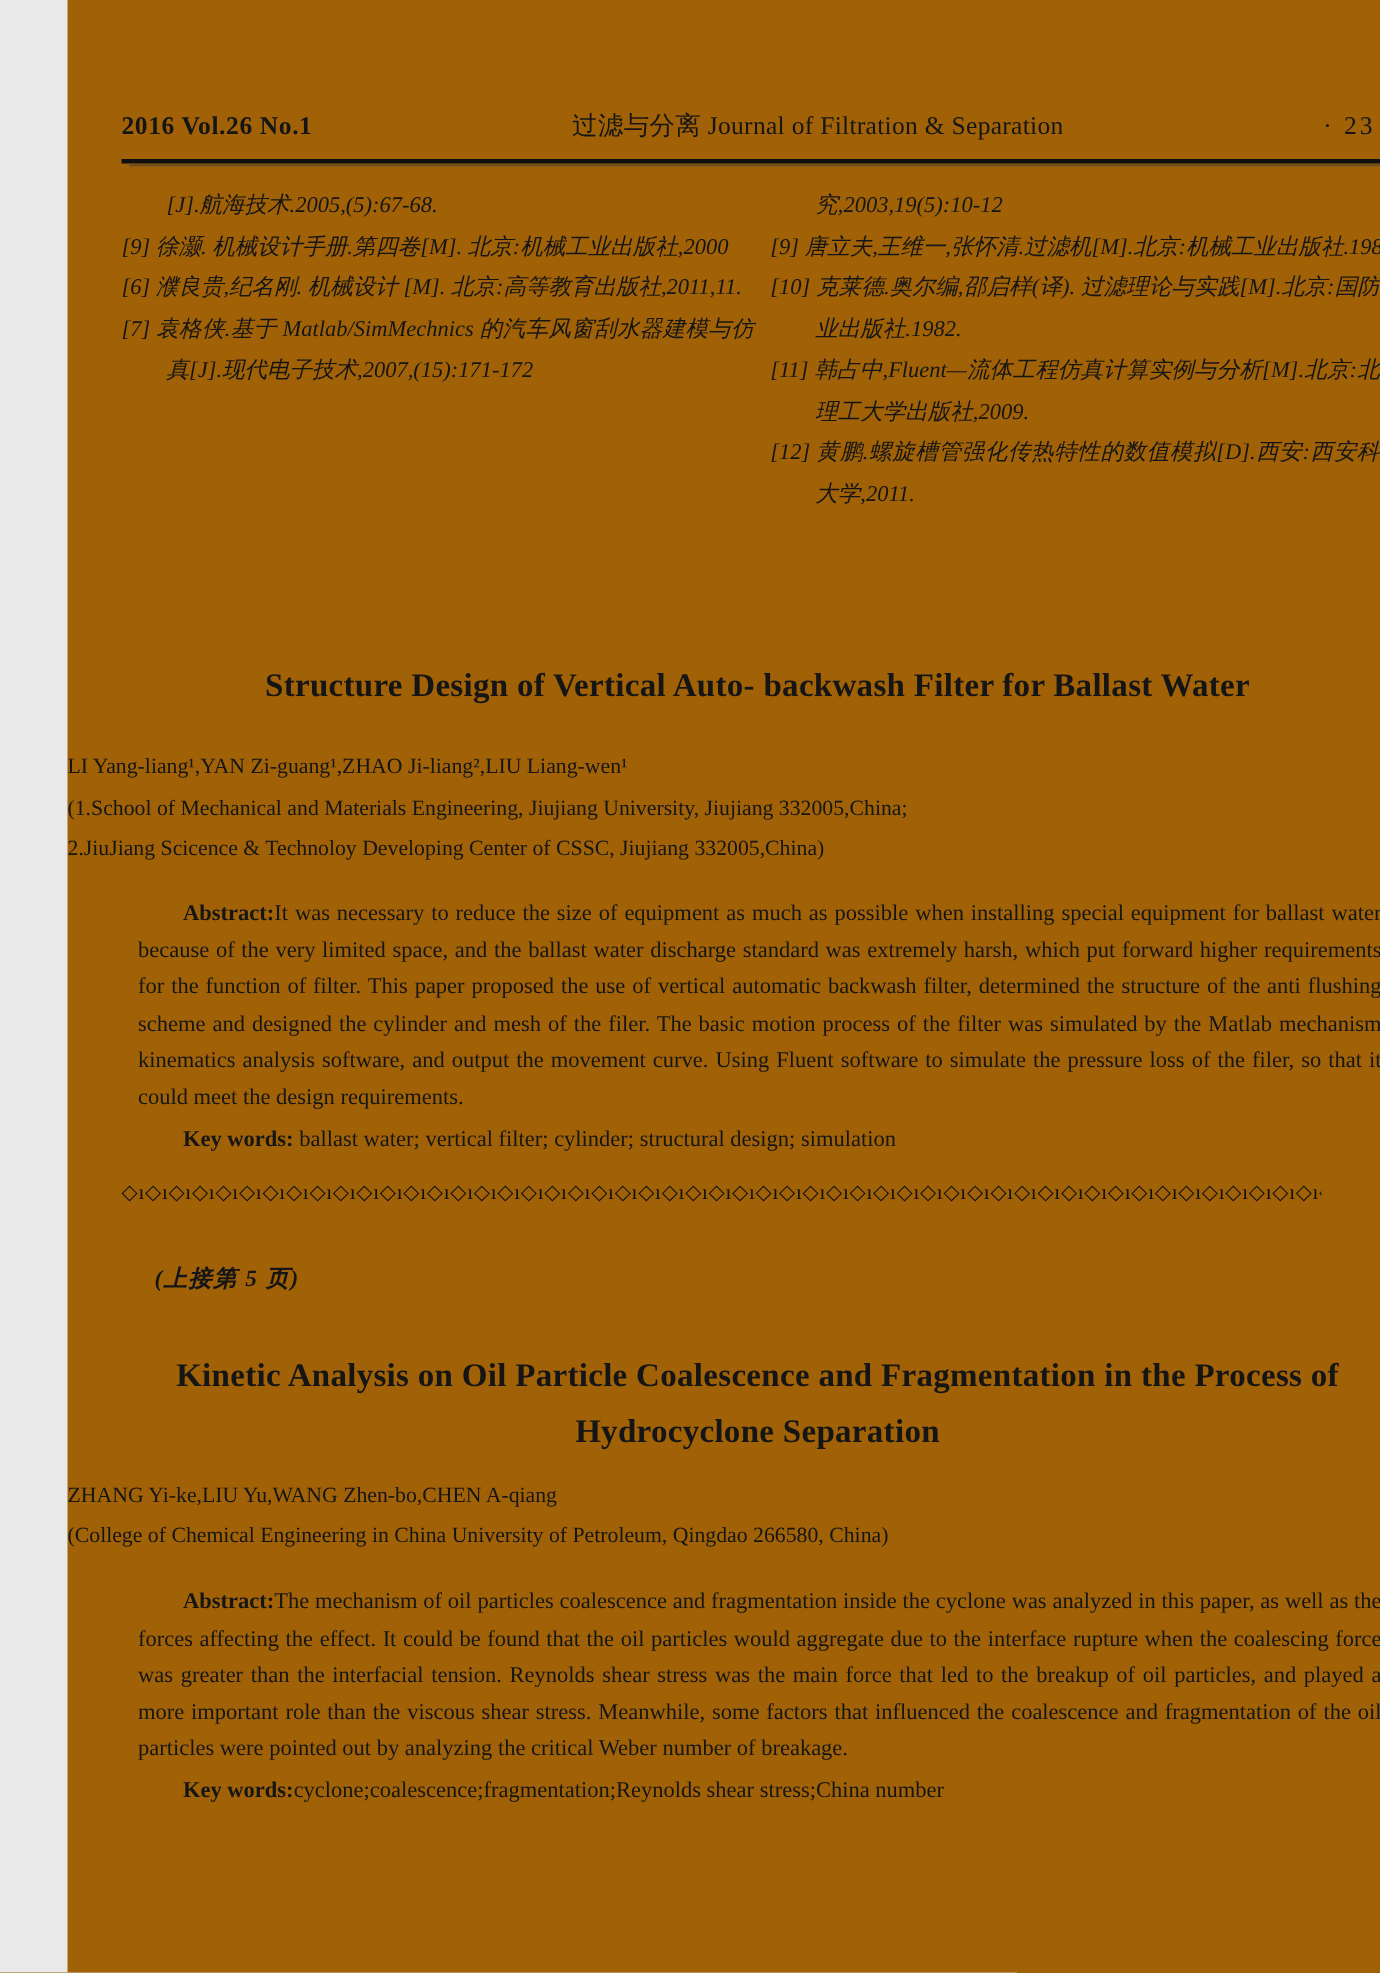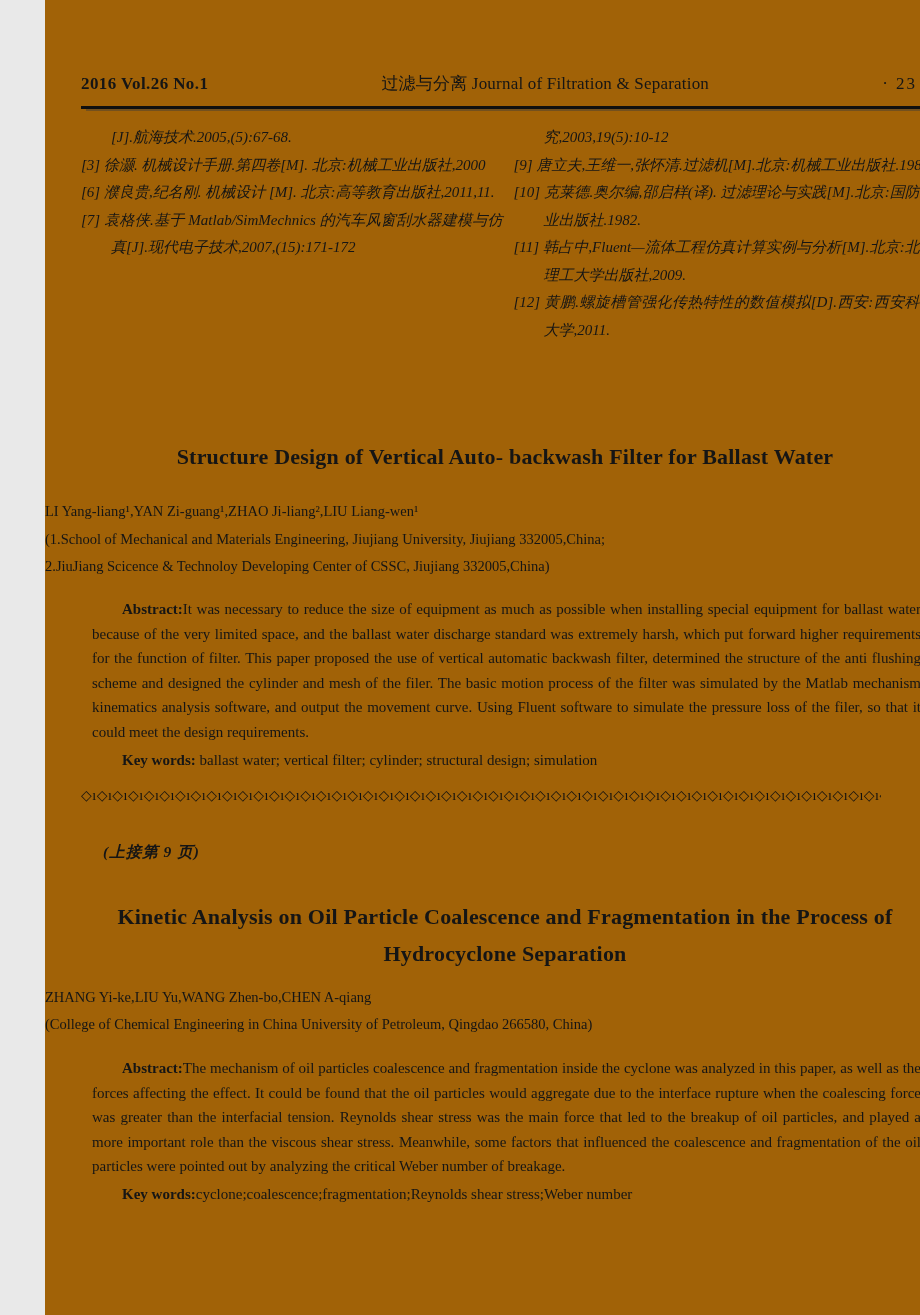--- a/index.html
+++ b/index.html
@@ -95,21 +95,21 @@
 
   <header class="hdr">
     <span class="issue">2016 Vol.26 No.1</span>
     <span class="journal">过滤与分离 Journal of Filtration &amp; Separation</span>
     <span class="pageno">· 23 ·</span>
   </header>
 
   <section class="refs">
     <ul>
       <li class="cont">[J].航海技术.2005,(5):67-68.</li>
-      <li class="entry">[3] 徐灏. 机械设计手册.第四卷[M]. 北京:机械工业出版社,2000</li>
+      <li class="entry">[9] 徐灏. 机械设计手册.第四卷[M]. 北京:机械工业出版社,2000</li>
       <li class="entry">[6] 濮良贵,纪名刚. 机械设计 [M]. 北京:高等教育出版社,2011,11.</li>
       <li class="entry">[7] 袁格侠.基于 Matlab/SimMechnics 的汽车风窗刮水器建模与仿真[J].现代电子技术,2007,(15):171-172</li>
     </ul>
     <ul>
       <li class="cont">究,2003,19(5):10-12</li>
       <li class="entry">[9] 唐立夫,王维一,张怀清.过滤机[M].北京:机械工业出版社.1984.</li>
       <li class="entry">[10] 克莱德.奥尔编,邵启样(译). 过滤理论与实践[M].北京:国防工业出版社.1982.</li>
       <li class="entry">[11] 韩占中,Fluent—流体工程仿真计算实例与分析[M].北京:北京理工大学出版社,2009.</li>
       <li class="entry">[12] 黄鹏.螺旋槽管强化传热特性的数值模拟[D].西安:西安科技大学,2011.</li>
     </ul>
@@ -120,24 +120,24 @@
   <p class="affil af1">(1.School of Mechanical and Materials Engineering, Jiujiang University, Jiujiang 332005,China;</p>
   <p class="affil af2">2.JiuJiang Scicence &amp; Technoloy Developing Center of CSSC, Jiujiang 332005,China)</p>
 
   <div class="absblock ab1">
     <p class="abs"><b class="lab">Abstract:</b><span>It was necessary to reduce the size of equipment as much as possible when installing special equipment for ballast water because of the very limited space, and the ballast water discharge standard was extremely harsh, which put forward higher requirements for the function of filter. This paper proposed the use of vertical automatic backwash filter, determined the structure of the anti flushing scheme and designed the cylinder and mesh of the filer. The basic motion process of the filter was simulated by the Matlab mechanism kinematics analysis software, and output the movement curve. Using Fluent software to simulate the pressure loss of the filer, so that it could meet the design requirements.</span></p>
     <p class="kw"><b class="lab">Key words:</b><span> ballast water; vertical filter; cylinder; structural design; simulation</span></p>
   </div>
 
   <div class="divider">◇ı◇ı◇ı◇ı◇ı◇ı◇ı◇ı◇ı◇ı◇ı◇ı◇ı◇ı◇ı◇ı◇ı◇ı◇ı◇ı◇ı◇ı◇ı◇ı◇ı◇ı◇ı◇ı◇ı◇ı◇ı◇ı◇ı◇ı◇ı◇ı◇ı◇ı◇ı◇ı◇ı◇ı◇ı◇ı◇ı◇ı◇ı◇ı◇ı◇ı◇ı◇ı◇ı◇ı◇ı◇ı◇ı</div>
 
-  <p class="contnote">(上接第 9 页)</p>
+  <p class="contnote">(上接第 5 页)</p>
 
   <h1 class="t2">Kinetic Analysis on Oil Particle Coalescence and Fragmentation in the Process of Hydrocyclone Separation</h1>
   <p class="authors a2">ZHANG Yi-ke,LIU Yu,WANG Zhen-bo,CHEN A-qiang</p>
   <p class="affil af3">(College of Chemical Engineering in China University of Petroleum, Qingdao 266580, China)</p>
 
   <div class="absblock ab2">
     <p class="abs"><b class="lab">Abstract:</b><span>The mechanism of oil particles coalescence and fragmentation inside the cyclone was analyzed in this paper, as well as the forces affecting the effect. It could be found that the oil particles would aggregate due to the interface rupture when the coalescing force was greater than the interfacial tension. Reynolds shear stress was the main force that led to the breakup of oil particles, and played a more important role than the viscous shear stress. Meanwhile, some factors that influenced the coalescence and fragmentation of the oil particles were pointed out by analyzing the critical Weber number of breakage.</span></p>
-    <p class="kw"><b class="lab">Key words:</b><span>cyclone;coalescence;fragmentation;Reynolds shear stress;Weber number</span></p>
+    <p class="kw"><b class="lab">Key words:</b><span>cyclone;coalescence;fragmentation;Reynolds shear stress;China number</span></p>
   </div>
 
 </div>
 
 </body></html>

